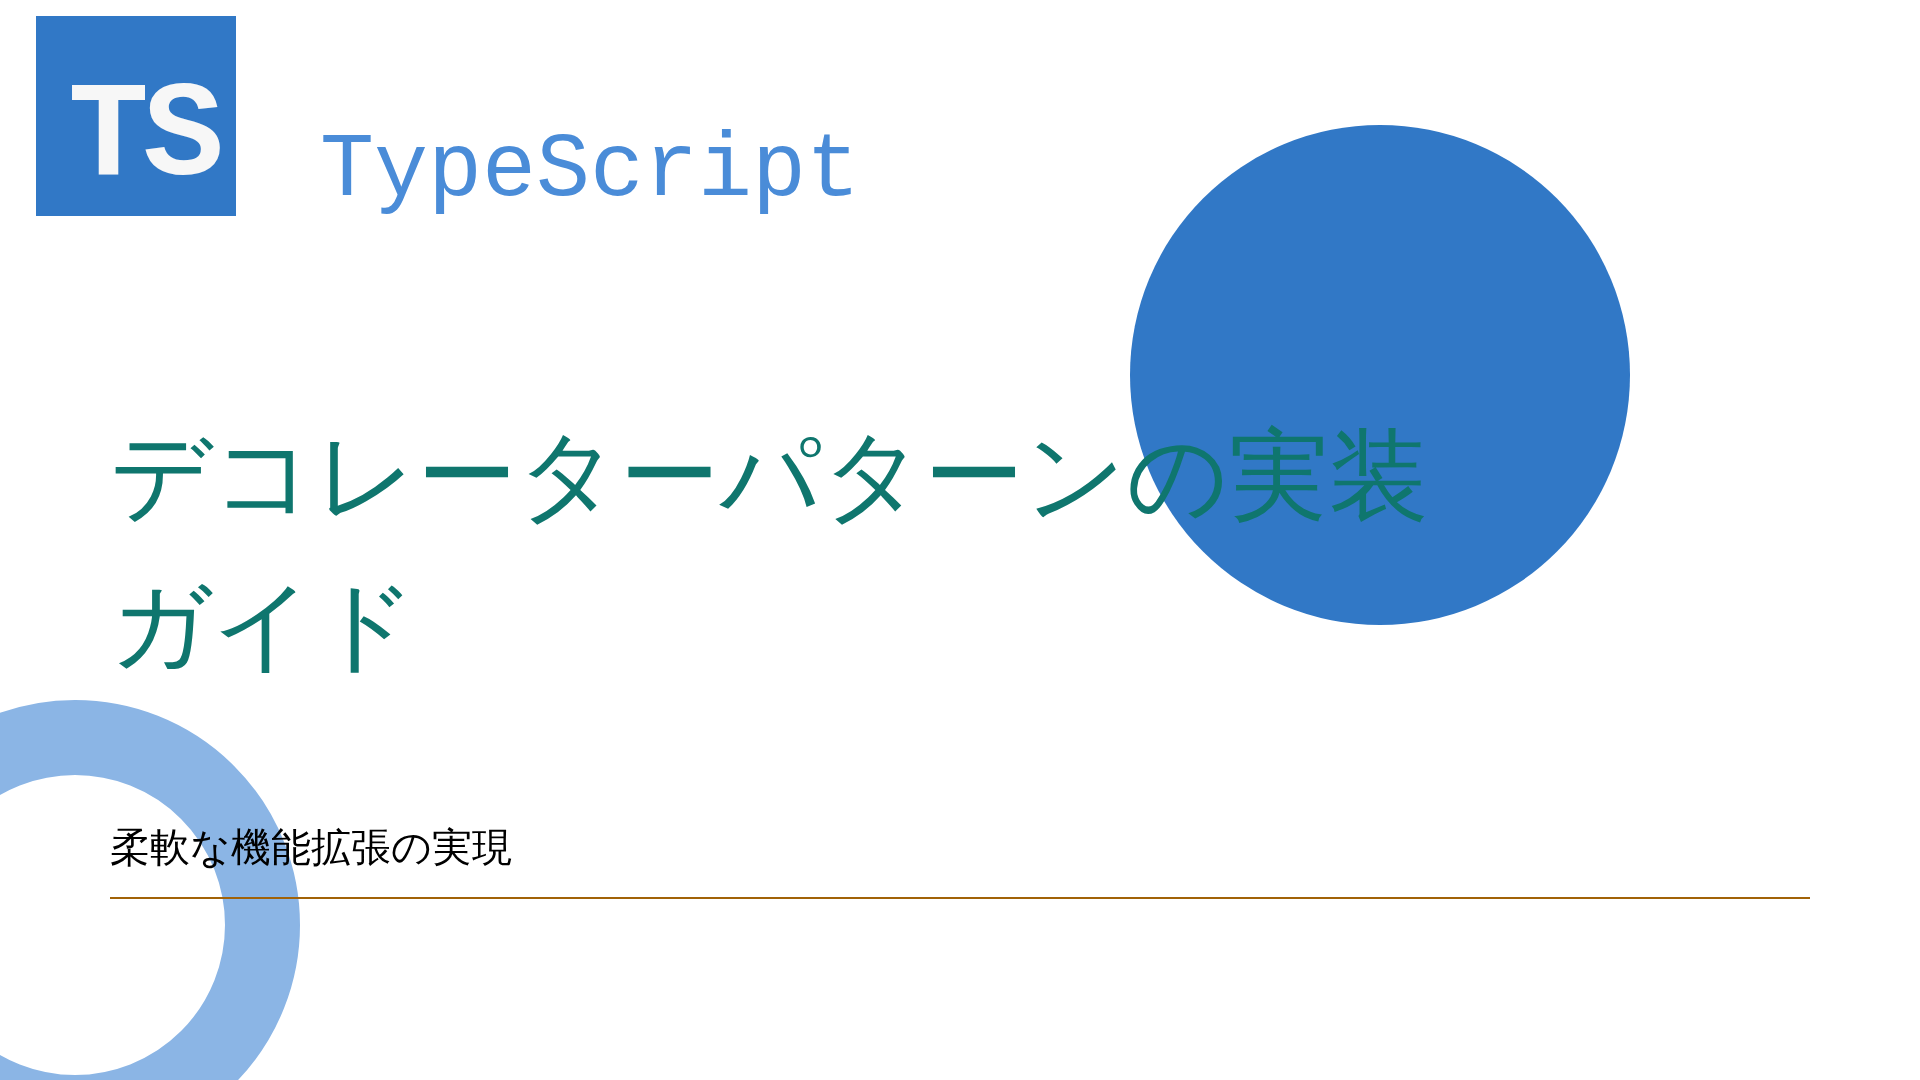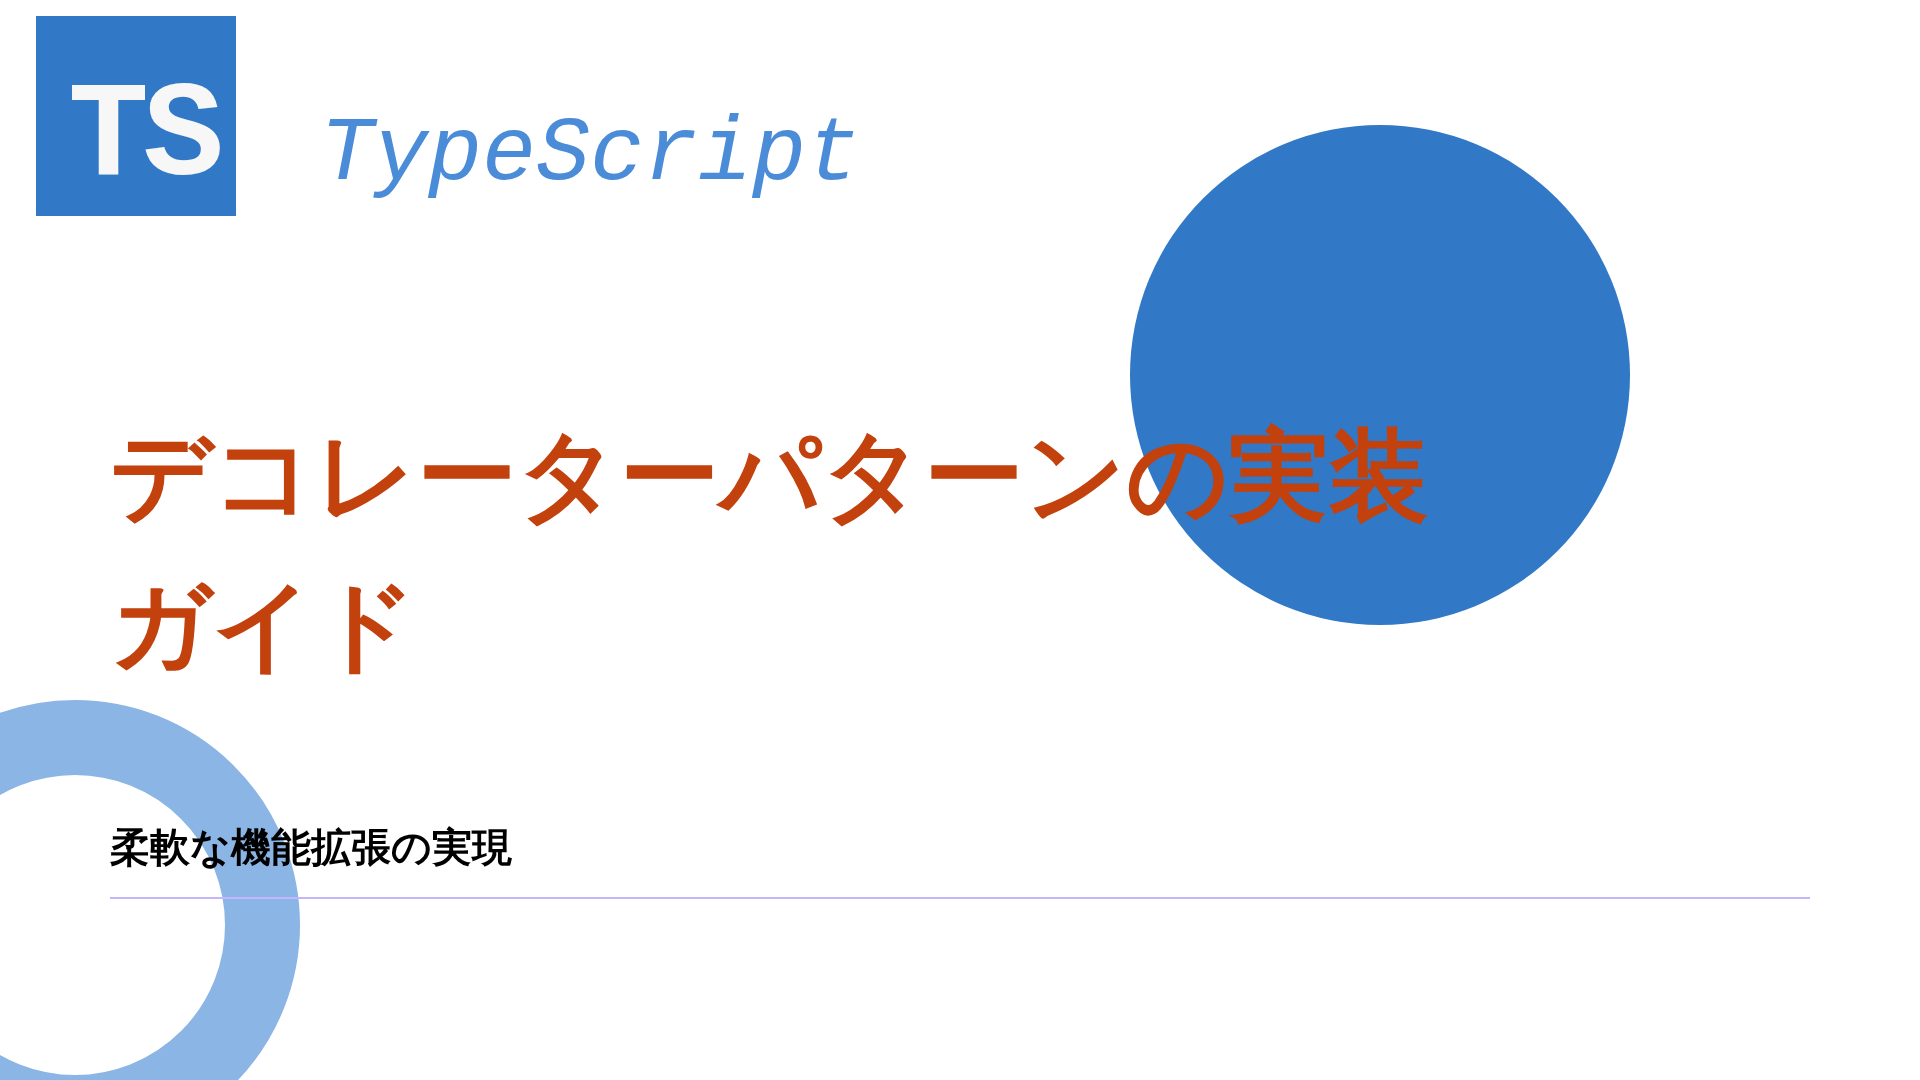--- a/index.html
+++ b/index.html
@@ -34,50 +34,49 @@
       color: #f7f7f7;
       font-size: 135px;
       font-weight: 700;
       font-family: 'Consolas', 'Monaco', 'Courier New', monospace;
       line-height: 1;
       letter-spacing: -6px;
     }
     
     .typescript-label {
       position: absolute;
-      top: 104px;
+      top: 120px;
       left: 320px;
       color: #4a8cd8;
       font-size: 90px;
       font-weight: 500;
       font-family: 'Consolas', 'Monaco', 'Courier New', monospace;
-      font-style: italic;
     }
     
     .main-title {
       position: absolute;
       top: 400px;
       left: 110px;
-      color: #c2410c;
+      color: #0f766e;
       font-size: 100px;
-      font-weight: 700;
+      font-weight: 400;
       line-height: 1.5;
       z-index: 10;
     }
     
     .subtitle {
       position: absolute;
       top: 820px;
       left: 110px;
       width: 1700px;
       color: #000000;
       font-size: 40px;
-      font-weight: 700;
+      font-weight: 400;
       padding-bottom: 22px;
-      border-bottom: 2px solid #c4b5fd;
+      border-bottom: 2px solid #a16207;
       z-index: 10;
     }
     
     .circle-solid {
       position: absolute;
       top: 125px;
       left: 1130px;
       width: 500px;
       height: 500px;
       border-radius: 50%;

